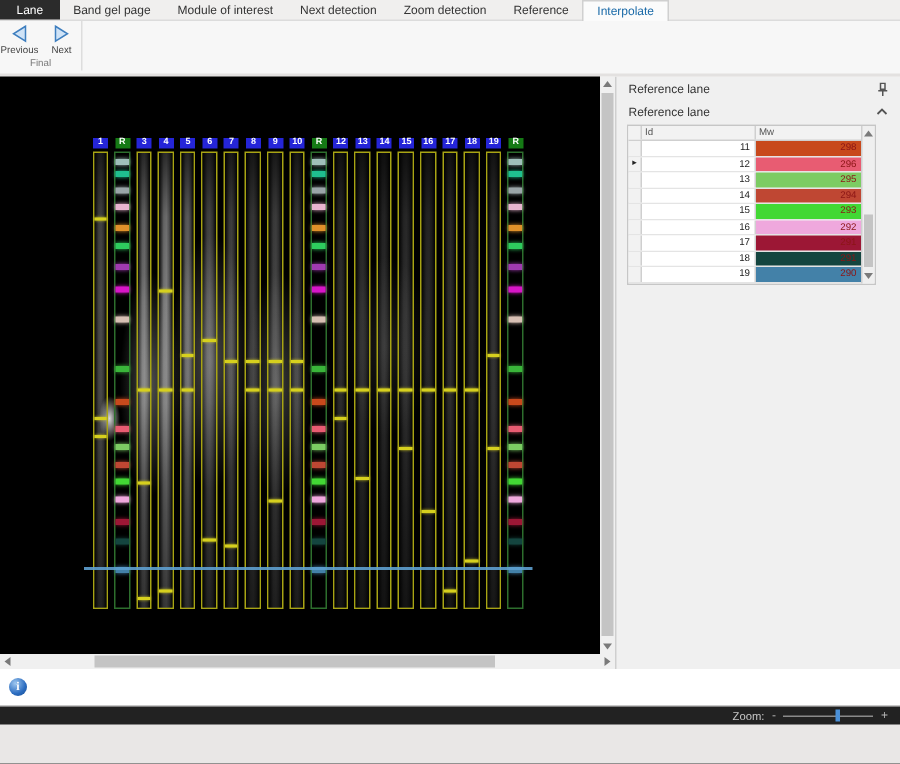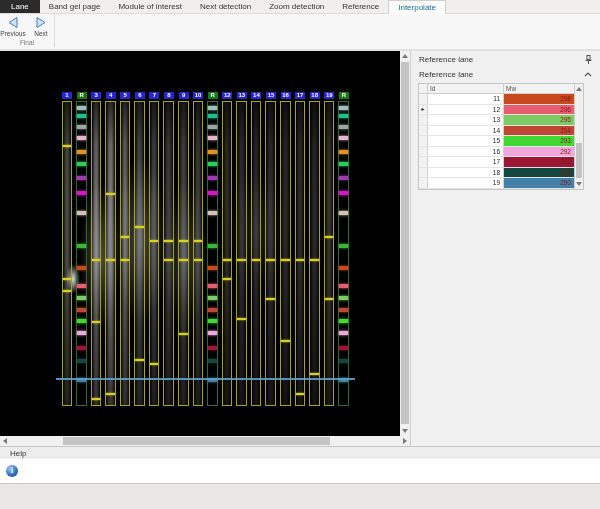--- a/index.html
+++ b/index.html
@@ -414,21 +414,26 @@
         </div>
         <div class="grid-scrollbar">
           <span class="arr arr-up" style="left:1px; top:3px;"></span>
           <div class="sb-thumb" style="left:1px; right:1px; top:56%; bottom:11px;"></div>
           <span class="arr arr-down" style="left:1px; bottom:3px;"></span>
         </div>
       </div>
     </div>
   </div>
 
-  <div class="help-header">
-    <span>Help</span>
-  </div>
   <div class="help-body">
     <span class="info-icon">i</span>
   </div>
 
+  <div class="status-bar">
+    <span>Zoom:</span>
+    <span class="zoom-sign">-</span>
+    <div class="zoom-track">
+      <div class="zoom-thumb" style="left:57%;"></div>
+    </div>
+    <span class="zoom-sign">+</span>
+  </div>
 
 </div>
 
 </body></html>

